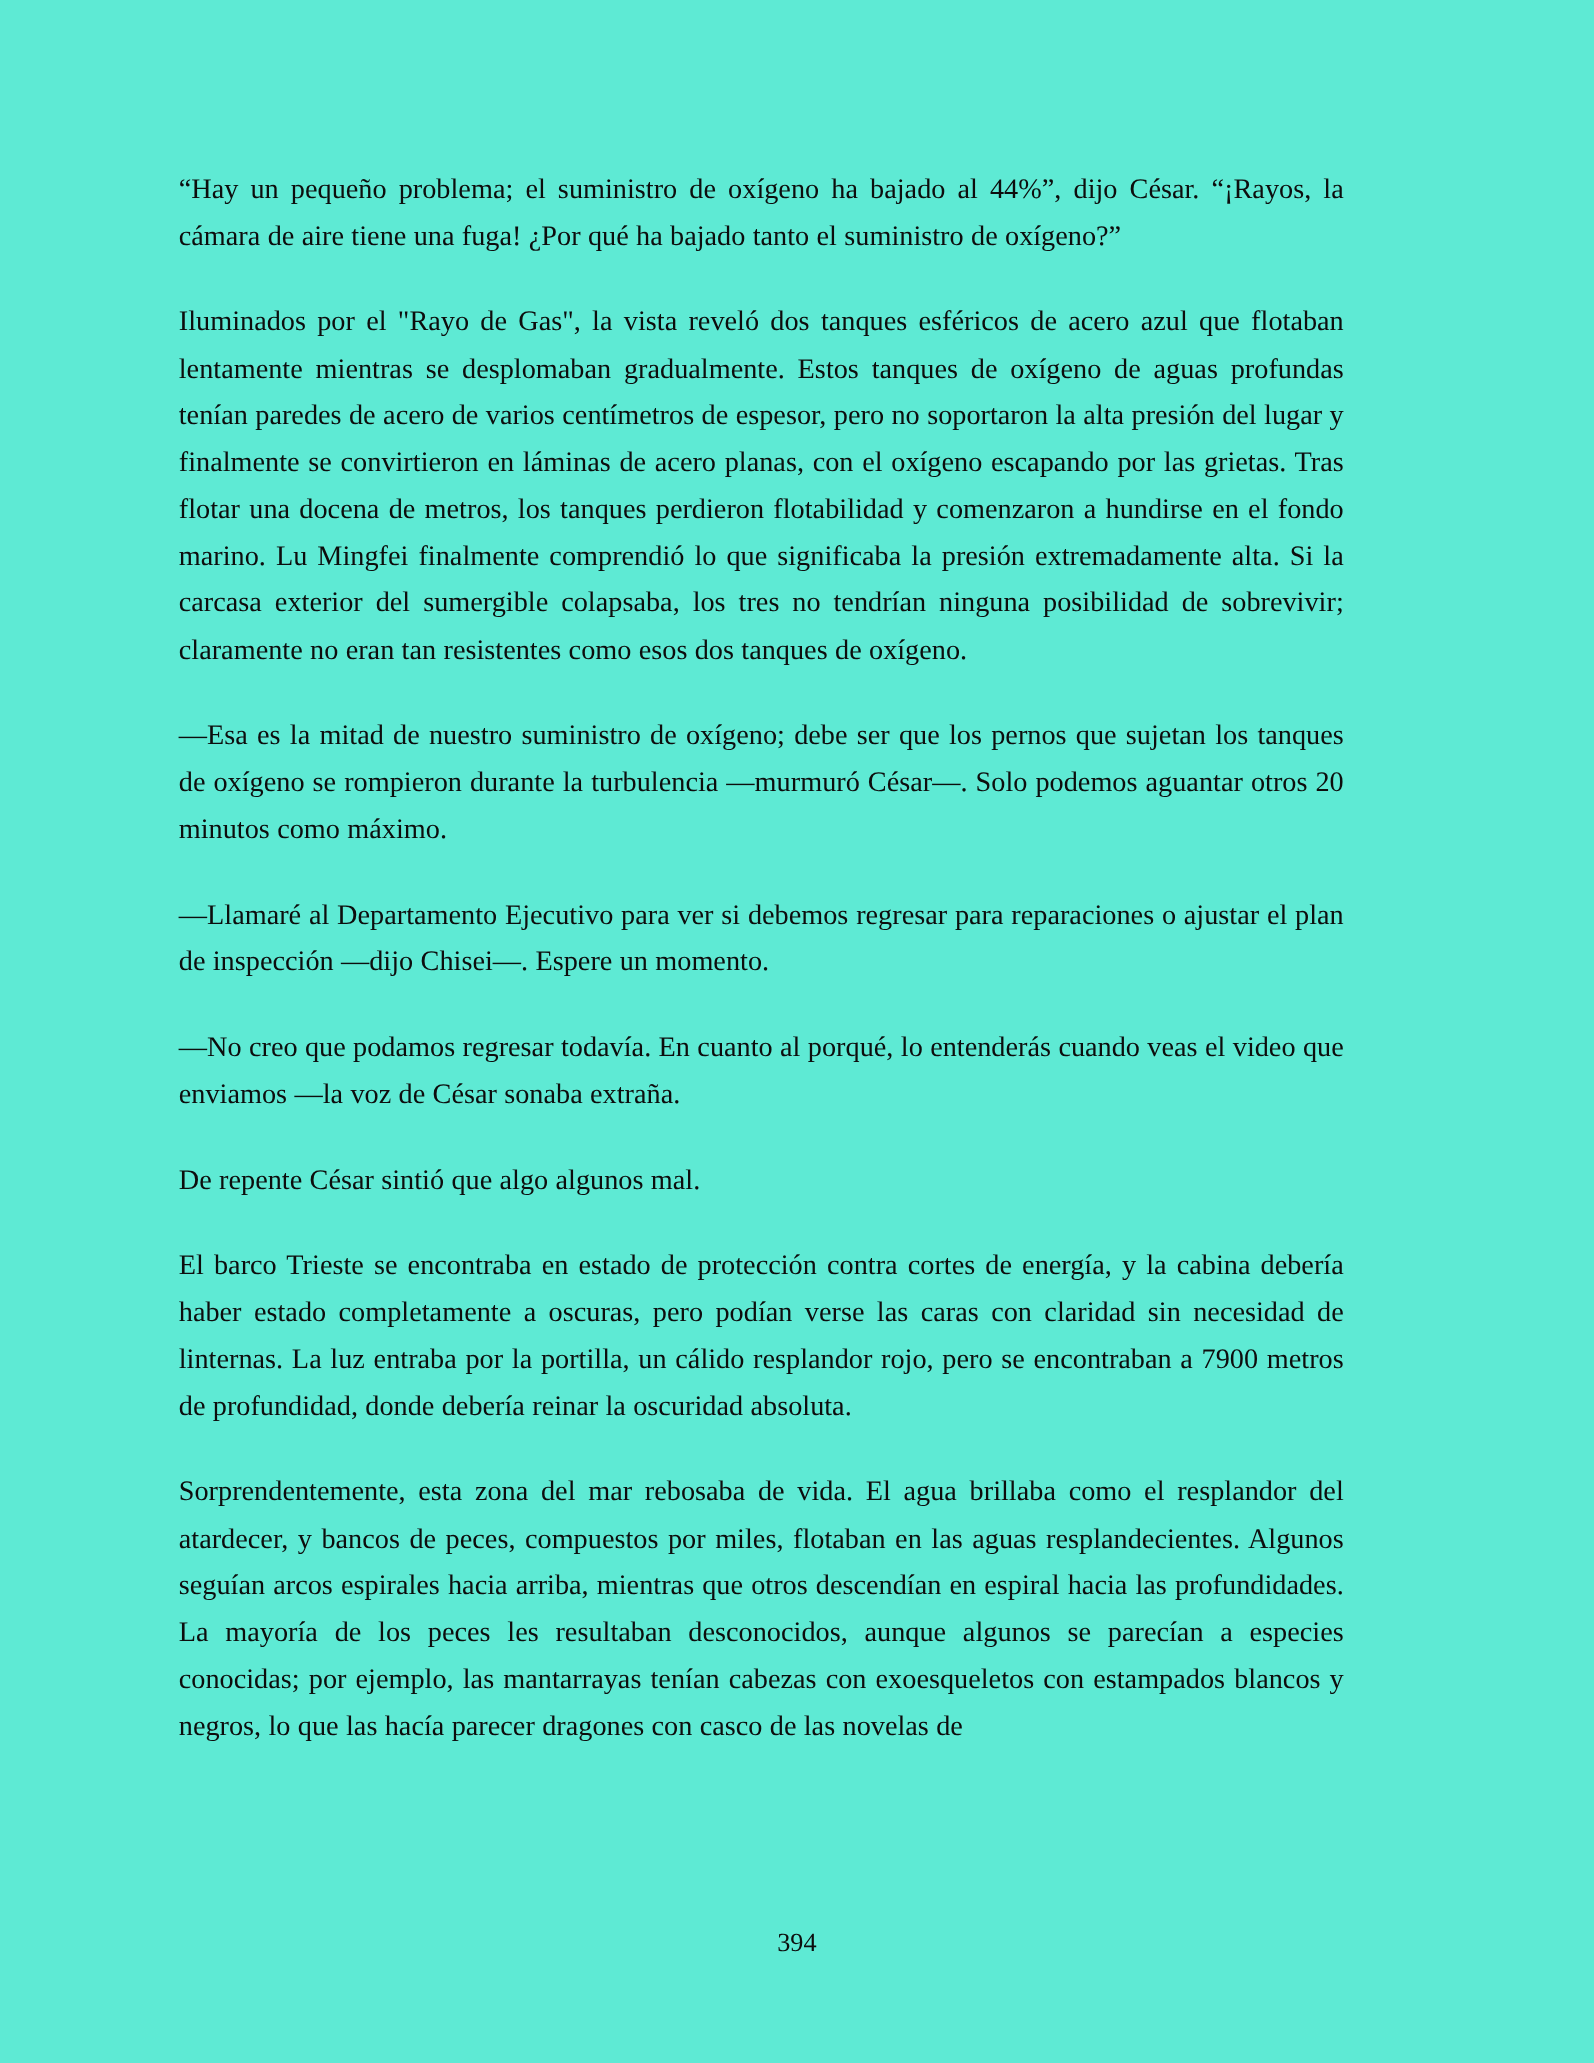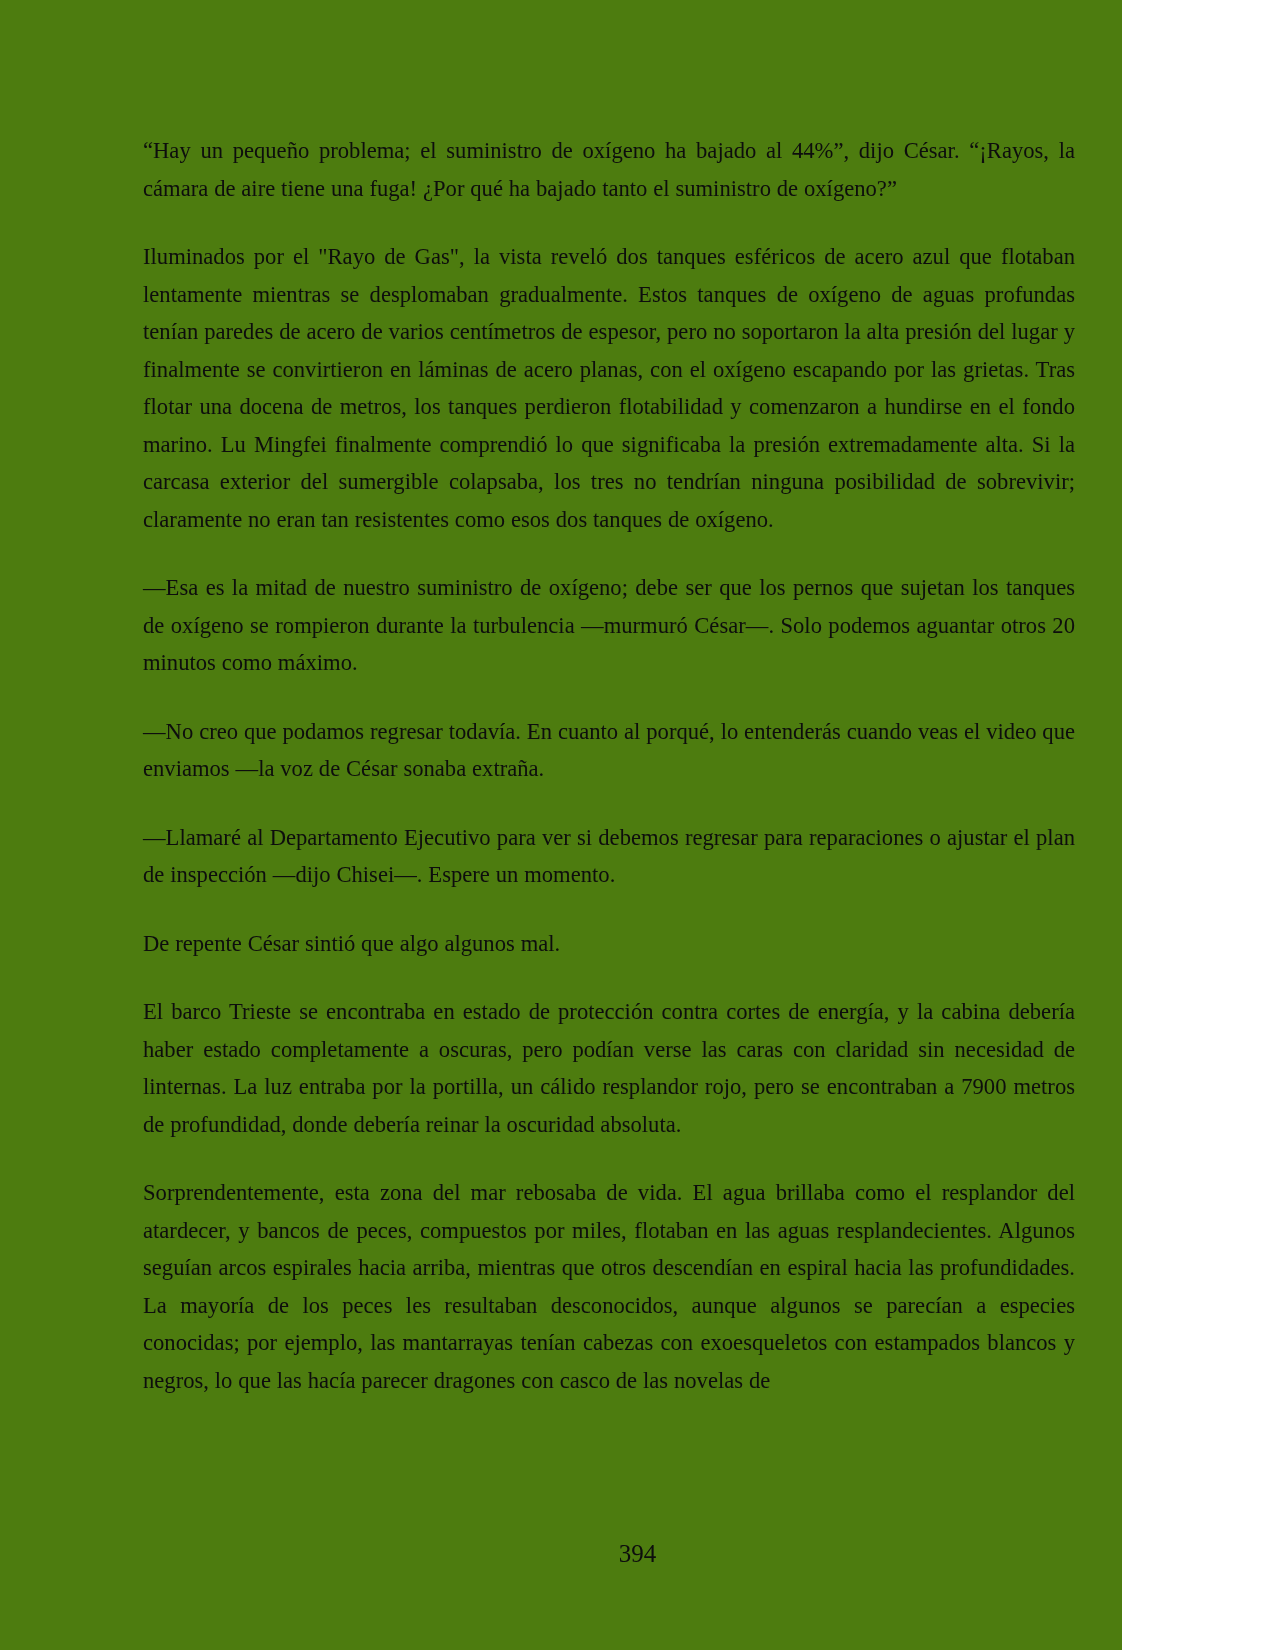--- a/index.html
+++ b/index.html
@@ -12,23 +12,23 @@
     height: 1650px;
     position: relative;
     font-family: "Liberation Serif", "DejaVu Serif", serif;
     color: #0d0d0d;
     overflow: hidden;
   }
   .page {
     position: absolute;
     left: 0;
     top: 0;
-    width: 1122px;
+    width: 1275px;
     height: 1650px;
-    background: #4d7c0f;
+    background: #5eead4;
   }
   .content {
     position: absolute;
     left: 143px;
     top: 132px;
     width: 932px;
   }
   p.para {
     margin: 0 0 31px 0;
     font-size: 22.6px;
@@ -43,36 +43,36 @@
   p.para.last {
     margin-bottom: 0;
   }
   
   .folio {
     position: absolute;
     left: 0;
     top: 1540px;
     width: 1275px;
     text-align: center;
-    font-size: 25px;
+    font-size: 21px;
     line-height: 28px;
     color: #0d0d0d;
   }
 </style>
 </head>
 <body>
 
 <div class="page">
 
   <div class="content">
     <p class="para">“Hay un pequeño problema; el suministro de oxígeno ha bajado al 44%”, dijo César. “¡Rayos, la cámara de aire tiene una fuga! ¿Por qué ha bajado tanto el suministro de oxígeno?”</p>
     <p class="para">Iluminados por el "Rayo de Gas", la vista reveló dos tanques esféricos de acero azul que flotaban lentamente mientras se desplomaban gradualmente. Estos tanques de oxígeno de aguas profundas tenían paredes de acero de varios centímetros de espesor, pero no soportaron la alta presión del lugar y finalmente se convirtieron en láminas de acero planas, con el oxígeno escapando por las grietas. Tras flotar una docena de metros, los tanques perdieron flotabilidad y comenzaron a hundirse en el fondo marino. Lu Mingfei finalmente comprendió lo que significaba la presión extremadamente alta. Si la carcasa exterior del sumergible colapsaba, los tres no tendrían ninguna posibilidad de sobrevivir; claramente no eran tan resistentes como esos dos tanques de oxígeno.</p>
     <p class="para">—Esa es la mitad de nuestro suministro de oxígeno; debe ser que los pernos que sujetan los tanques de oxígeno se rompieron durante la turbulencia —murmuró César—. Solo podemos aguantar otros 20 minutos como máximo.</p>
+    <p class="para">—Llamaré al Departamento Ejecutivo para ver si debemos regresar para reparaciones o ajustar el plan de inspección —dijo Chisei—. Espere un momento.</p>
     <p class="para">—No creo que podamos regresar todavía. En cuanto al porqué, lo entenderás cuando veas el video que enviamos —la voz de César sonaba extraña.</p>
-    <p class="para">—Llamaré al Departamento Ejecutivo para ver si debemos regresar para reparaciones o ajustar el plan de inspección —dijo Chisei—. Espere un momento.</p>
     <p class="para">De repente César sintió que algo algunos mal.</p>
     <p class="para">El barco Trieste se encontraba en estado de protección contra cortes de energía, y la cabina debería haber estado completamente a oscuras, pero podían verse las caras con claridad sin necesidad de linternas. La luz entraba por la portilla, un cálido resplandor rojo, pero se encontraban a 7900 metros de profundidad, donde debería reinar la oscuridad absoluta.</p>
     <p class="para last">Sorprendentemente, esta zona del mar rebosaba de vida. El agua brillaba como el resplandor del atardecer, y bancos de peces, compuestos por miles, flotaban en las aguas resplandecientes. Algunos seguían arcos espirales hacia arriba, mientras que otros descendían en espiral hacia las profundidades. La mayoría de los peces les resultaban desconocidos, aunque algunos se parecían a especies conocidas; por ejemplo, las mantarrayas tenían cabezas con exoesqueletos con estampados blancos y negros, lo que las hacía parecer dragones con casco de las novelas de</p>
   </div>
 
   <div class="folio">394</div>
 
 </div>
 
 </body></html>

